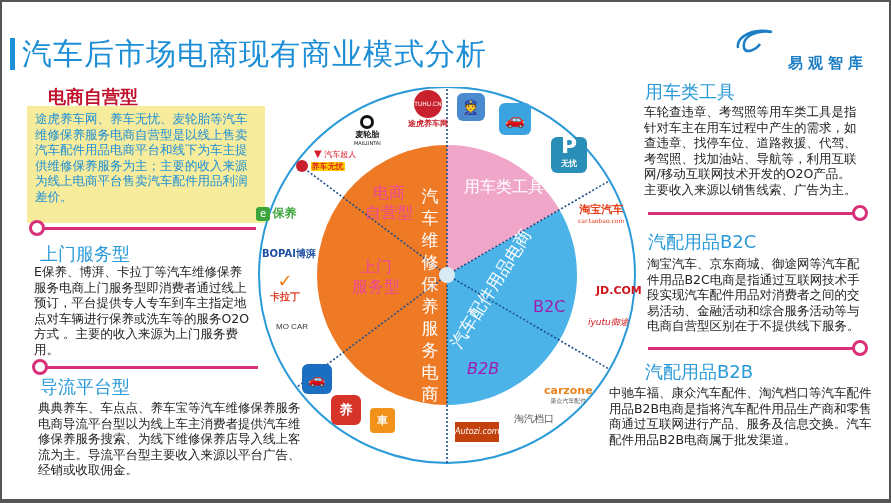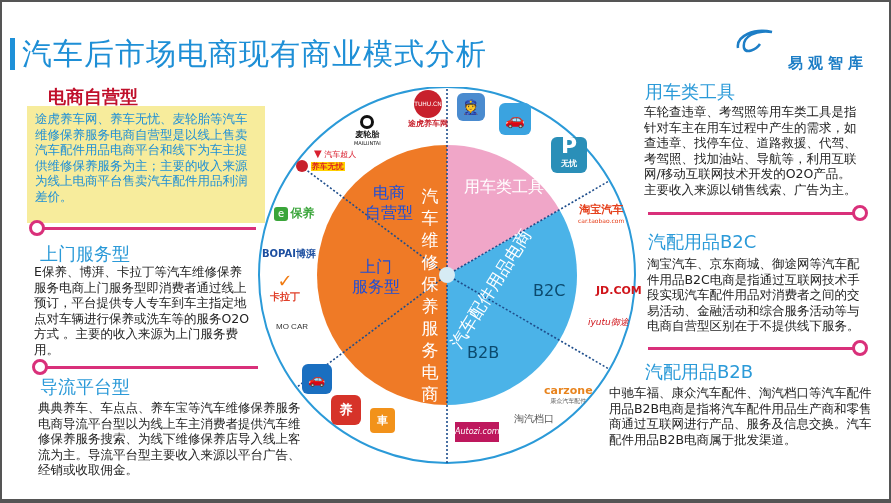--- a/index.html
+++ b/index.html
@@ -15,23 +15,23 @@
 
   .sec-title { position: absolute; font-size: 18px; color: #2b9ad8; white-space: nowrap; }
   .sec-title.red { color: #c0102b; font-weight: bold; text-align: right; }
   .sec-body { position: absolute; font-size: 12.5px; line-height: 15.5px; color: #222; }
   .yellow-box { position: absolute; left: 27px; top: 106px; width: 238px; height: 117px; background: #f7ec9c; }
   .yellow-box .sec-body { position: static; padding: 5px 9px 0 8px; color: #1e8fd6; }
   .divider { position: absolute; height: 3px; background: #d9307a; }
   .ring { position: absolute; width: 16px; height: 16px; border: 3px solid #d9307a; border-radius: 50%; background: #fff; }
 
   .wheel { position: absolute; left: 257px; top: 87px; }
-  .seg-label { position: absolute; font-size: 16px; color: #1d4ed8; line-height: 20px; text-align: center; white-space: nowrap; }
+  .seg-label { position: absolute; font-size: 16px; color: #ec4899; line-height: 20px; text-align: center; white-space: nowrap; }
   .seg-label.white { color: #fff; }
-  .seg-label.lime { color: #0c4a6e; }
+  .seg-label.lime { color: #a21caf; margin-top: 16px; }
   .v-text { position: absolute; font-size: 17px; color: #fff; line-height: 22px; width: 20px; text-align: center; }
   .rot-text { position: absolute; font-size: 17px; color: #fff; white-space: nowrap; transform-origin: left center; }
 
   .brand { position: absolute; font-size: 8px; white-space: nowrap; text-align: center; }
   .app-icon { position: absolute; border-radius: 6px; display: flex; align-items: center; justify-content: center; color: #fff; font-weight: bold; }
 </style>
 </head>
 <body>
 
 <div class="frame"></div>
@@ -103,42 +103,42 @@
     <div>养</div>
     <div>服</div>
     <div>务</div>
     <div>电</div>
     <div>商</div>
   </div>
 
   
   <div class="seg-label white" style="left:207px; top:90px; font-size:16px;">用车类工具</div>
   <div class="seg-label lime" style="left:276px; top:194px;">B2C</div>
-  <div class="seg-label lime" style="left:210px; top:256px;">B2B</div>
+  <div class="seg-label lime" style="left:210px; top:256px;font-style:italic;">B2B</div>
   <div class="rot-text" style="left:198px; top:248px; transform: rotate(-58deg);">汽车配件用品电商</div>
 </div>
 
 <div class="brand" style="left:408px; top:90px;">
   <div style="width:28px;height:28px;border-radius:50%;background:#c8202c;color:#fff;font-size:6px;line-height:28px;margin:0 auto;">TUHU.CN</div>
   <div style="color:#c8202c;font-weight:bold;">途虎养车网</div>
 </div>
 <div class="brand" style="left:354px; top:115px;text-align:center;">
   <div style="width:14px;height:14px;border:3px solid #111;border-radius:50%;margin:0 auto;"></div>
   <div style="color:#111;font-weight:bold;">麦轮胎</div>
   <div style="color:#111;font-size:5px;">MAILUNTAI</div>
 </div>
 <div class="brand" style="left:314px; top:148px;">
   <span style="color:#d92030;font-weight:bold;font-size:10px;">▼</span>
   <span style="color:#d92030;">汽车超人</span>
 </div>
 <div class="brand" style="left:296px; top:160px;">
   <span style="display:inline-block;width:12px;height:12px;border-radius:50%;background:#c8202c;vertical-align:middle;"></span>
   <span style="background:#ffd200;color:#d22;font-weight:bold;font-size:8px;padding:0 1px;">养车无忧</span>
 </div>
-<div class="brand" style="left:274px; top:205px;">
+<div class="brand" style="left:256px; top:205px;">
   <span style="display:inline-block;width:14px;height:14px;background:#3aa53a;border-radius:3px;color:#fff;font-size:10px;line-height:14px;">e</span>
   <span style="color:#3aa53a;font-weight:bold;font-size:12px;">保养</span>
 </div>
 <div class="brand" style="left:262px; top:247px; color:#1d4fa0; font-weight:bold; font-size:10px;">BOPAI博湃</div>
 <div class="brand" style="left:270px; top:272px;">
   <div style="color:#f07a10;font-size:18px;font-weight:bold;line-height:18px;">✓</div>
   <div style="color:#e0402a;font-size:10px;font-weight:bold;">卡拉丁</div>
 </div>
 <div class="brand" style="left:276px; top:322px; color:#333; font-size:8px; font-family:Liberation Sans, sans-serif;">MO CAR</div>
 
@@ -157,21 +157,21 @@
   <div style="color:#e5401c;font-weight:bold;font-size:11px;">淘宝汽车</div>
   <div style="color:#e5401c;font-size:6px;">car.taobao.com</div>
 </div>
 <div class="brand" style="left:596px; top:284px; color:#d0151b; font-weight:bold; font-size:11px;">JD.COM</div>
 <div class="brand" style="left:588px; top:316px; color:#d0151b; font-size:9px; font-style:italic;">iyutu御途</div>
 <div class="brand" style="left:544px; top:384px;">
   <div style="color:#e8841e;font-weight:bold;font-size:11px;">carzone</div>
   <div style="color:#666;font-size:6px;">康众汽车配件</div>
 </div>
 <div class="brand" style="left:514px; top:412px; color:#555; font-size:10px; font-family:'Liberation Serif',serif;">淘汽档口</div>
-<div class="brand" style="left:455px; top:422px; width:44px; height:20px; background:#be185d; color:#fff; font-size:8px; font-style:italic; line-height:20px;">Autozi.com</div>
+<div class="brand" style="left:455px; top:422px; width:44px; height:20px; background:#c2410c; color:#fff; font-size:8px; font-style:italic; line-height:20px;">Autozi.com</div>
 
 <div class="sec-title" style="left:645px; top:80px;">用车类工具</div>
 <div class="sec-body" style="left:644px; top:104px; width:218px;">车轮查违章、考驾照等用车类工具是指针对车主在用车过程中产生的需求，如查违章、找停车位、道路救援、代驾、考驾照、找加油站、导航等，利用互联网/移动互联网技术开发的O2O产品。主要收入来源以销售线索、广告为主。</div>
 <div class="divider" style="left:648px; top:212px; width:206px;"></div>
 <div class="ring" style="left:852px; top:205px;"></div>
 
 <div class="sec-title" style="left:648px; top:230px;">汽配用品B2C</div>
 <div class="sec-body" style="left:647px; top:256px; width:220px;">淘宝汽车、京东商城、御途网等汽车配件用品B2C电商是指通过互联网技术手段实现汽车配件用品对消费者之间的交易活动、金融活动和综合服务活动等与电商自营型区别在于不提供线下服务。</div>
 <div class="divider" style="left:648px; top:347px; width:206px;"></div>
 <div class="ring" style="left:852px; top:340px;"></div>

